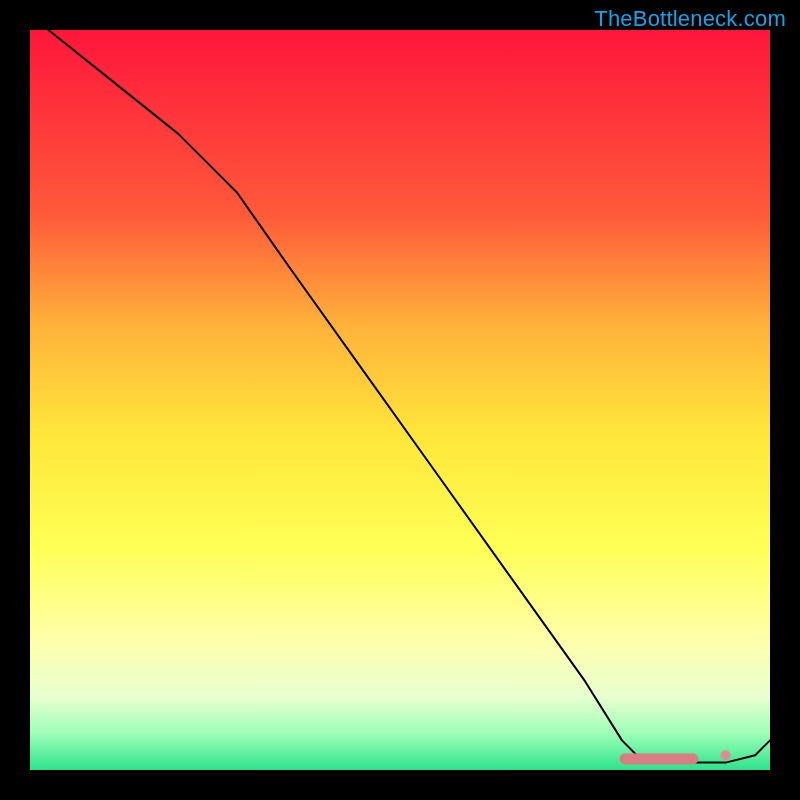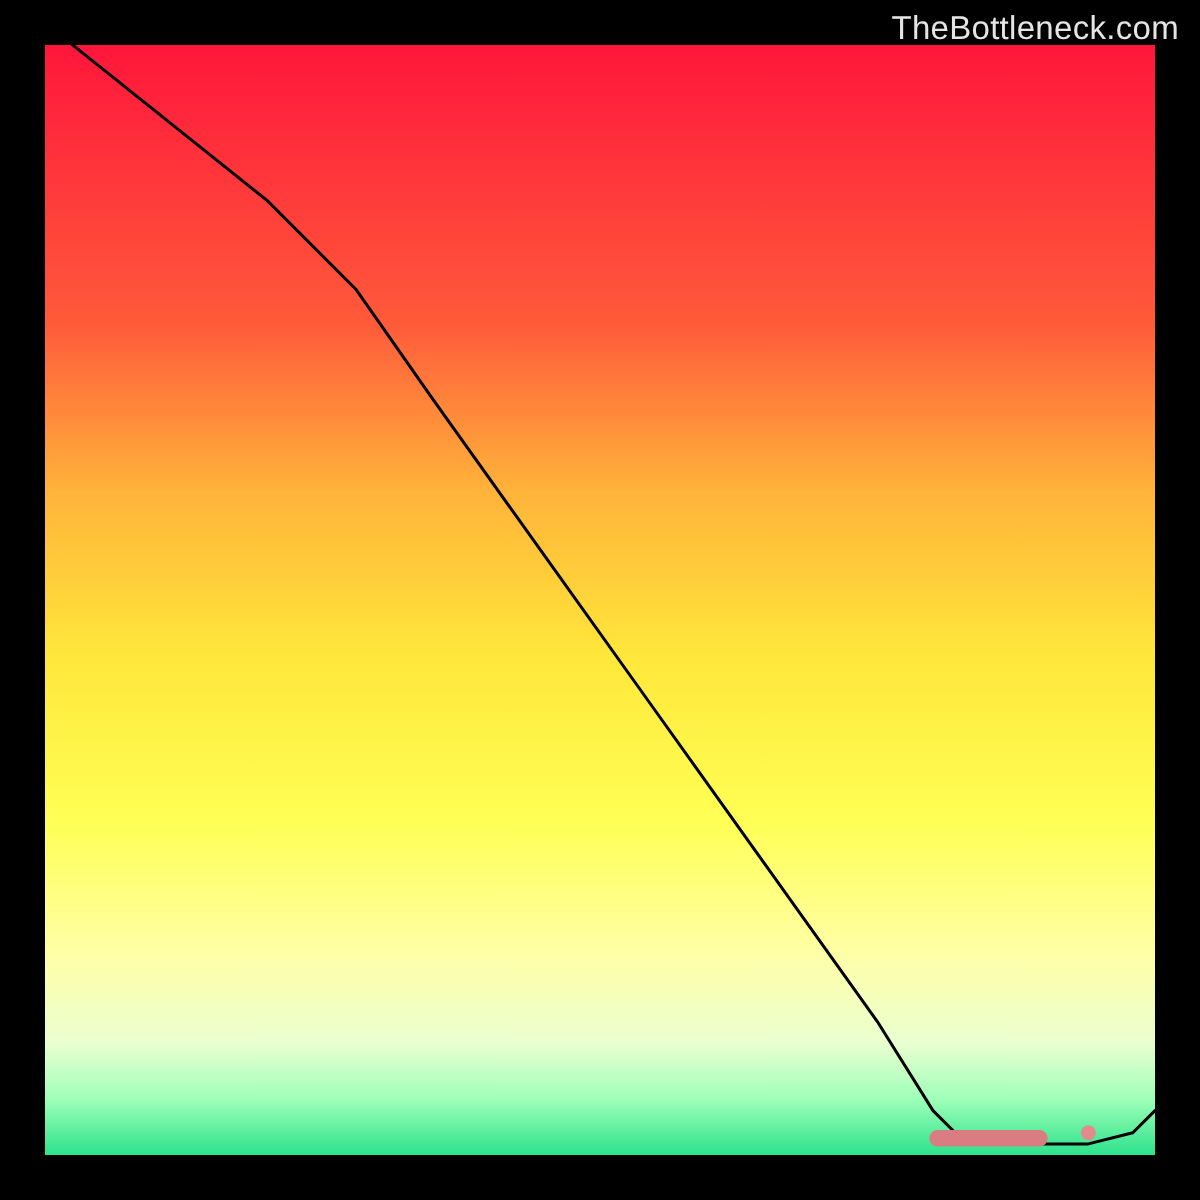--- a/index.html
+++ b/index.html
@@ -14,21 +14,21 @@
   .frame {
     position: relative;
     width: 800px;
     height: 800px;
     background: #000;
   }
   .watermark {
     position: absolute;
     top: 6px;
     right: 14px;
-    color: #e5e5e5;
+    color: #0ea5e9;
     font-size: 22px;
     font-weight: 500;
     letter-spacing: 0.2px;
     z-index: 5;
   }
   .plot-area {
     position: absolute;
     left: 30px;
     top: 30px;
     width: 740px;

